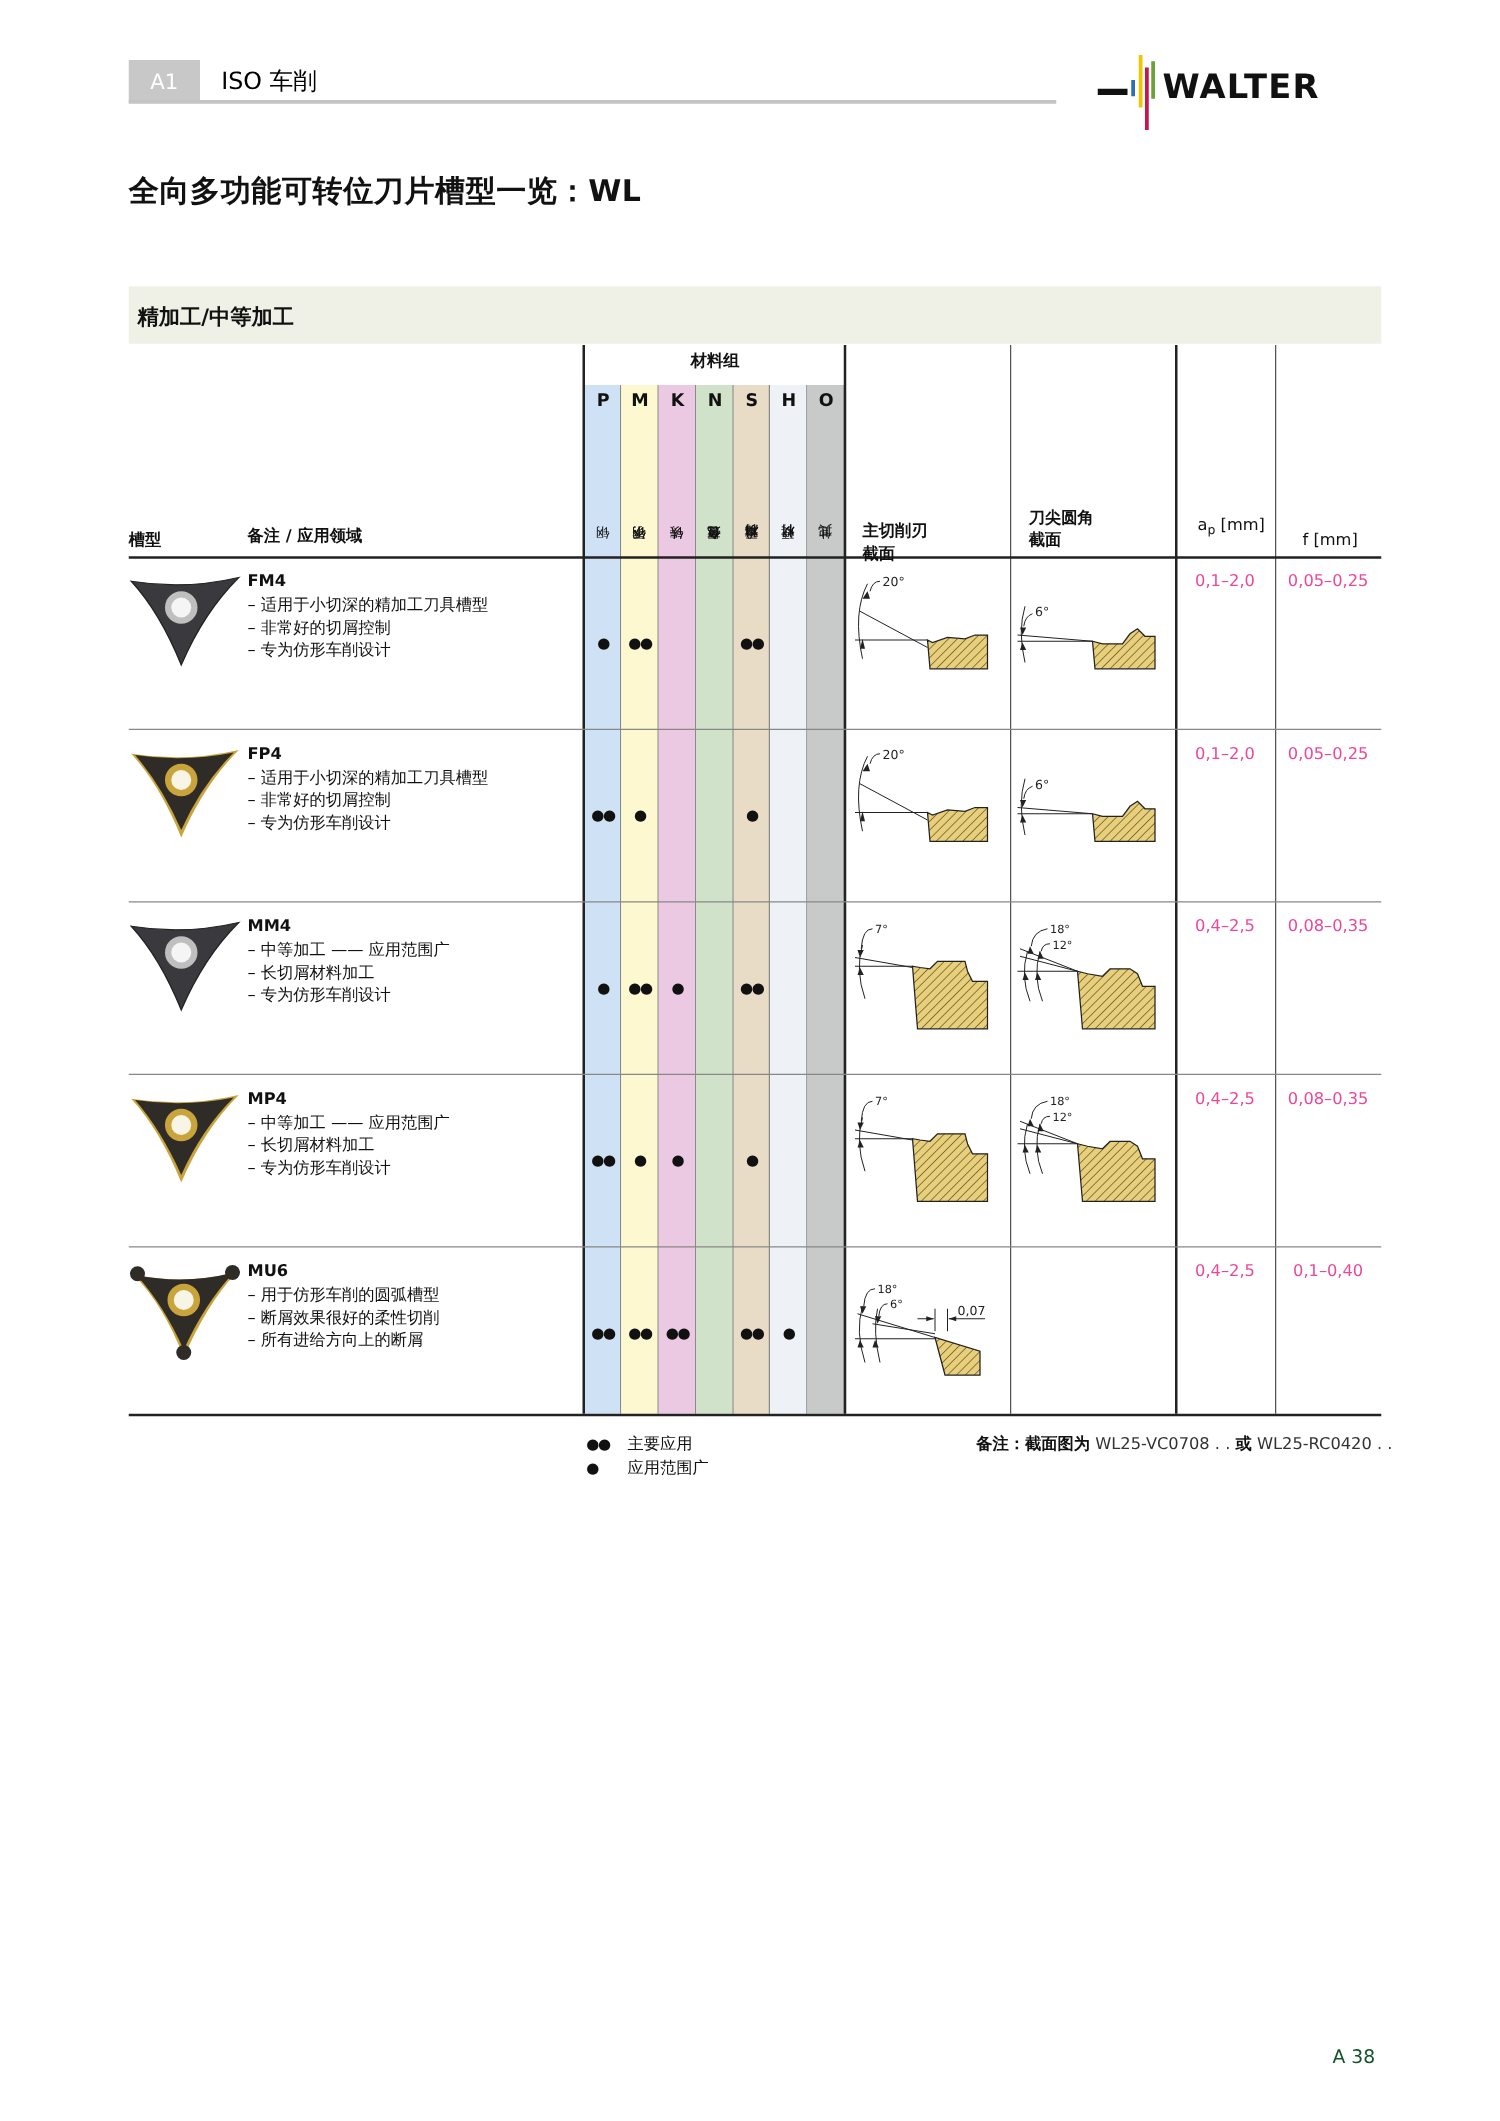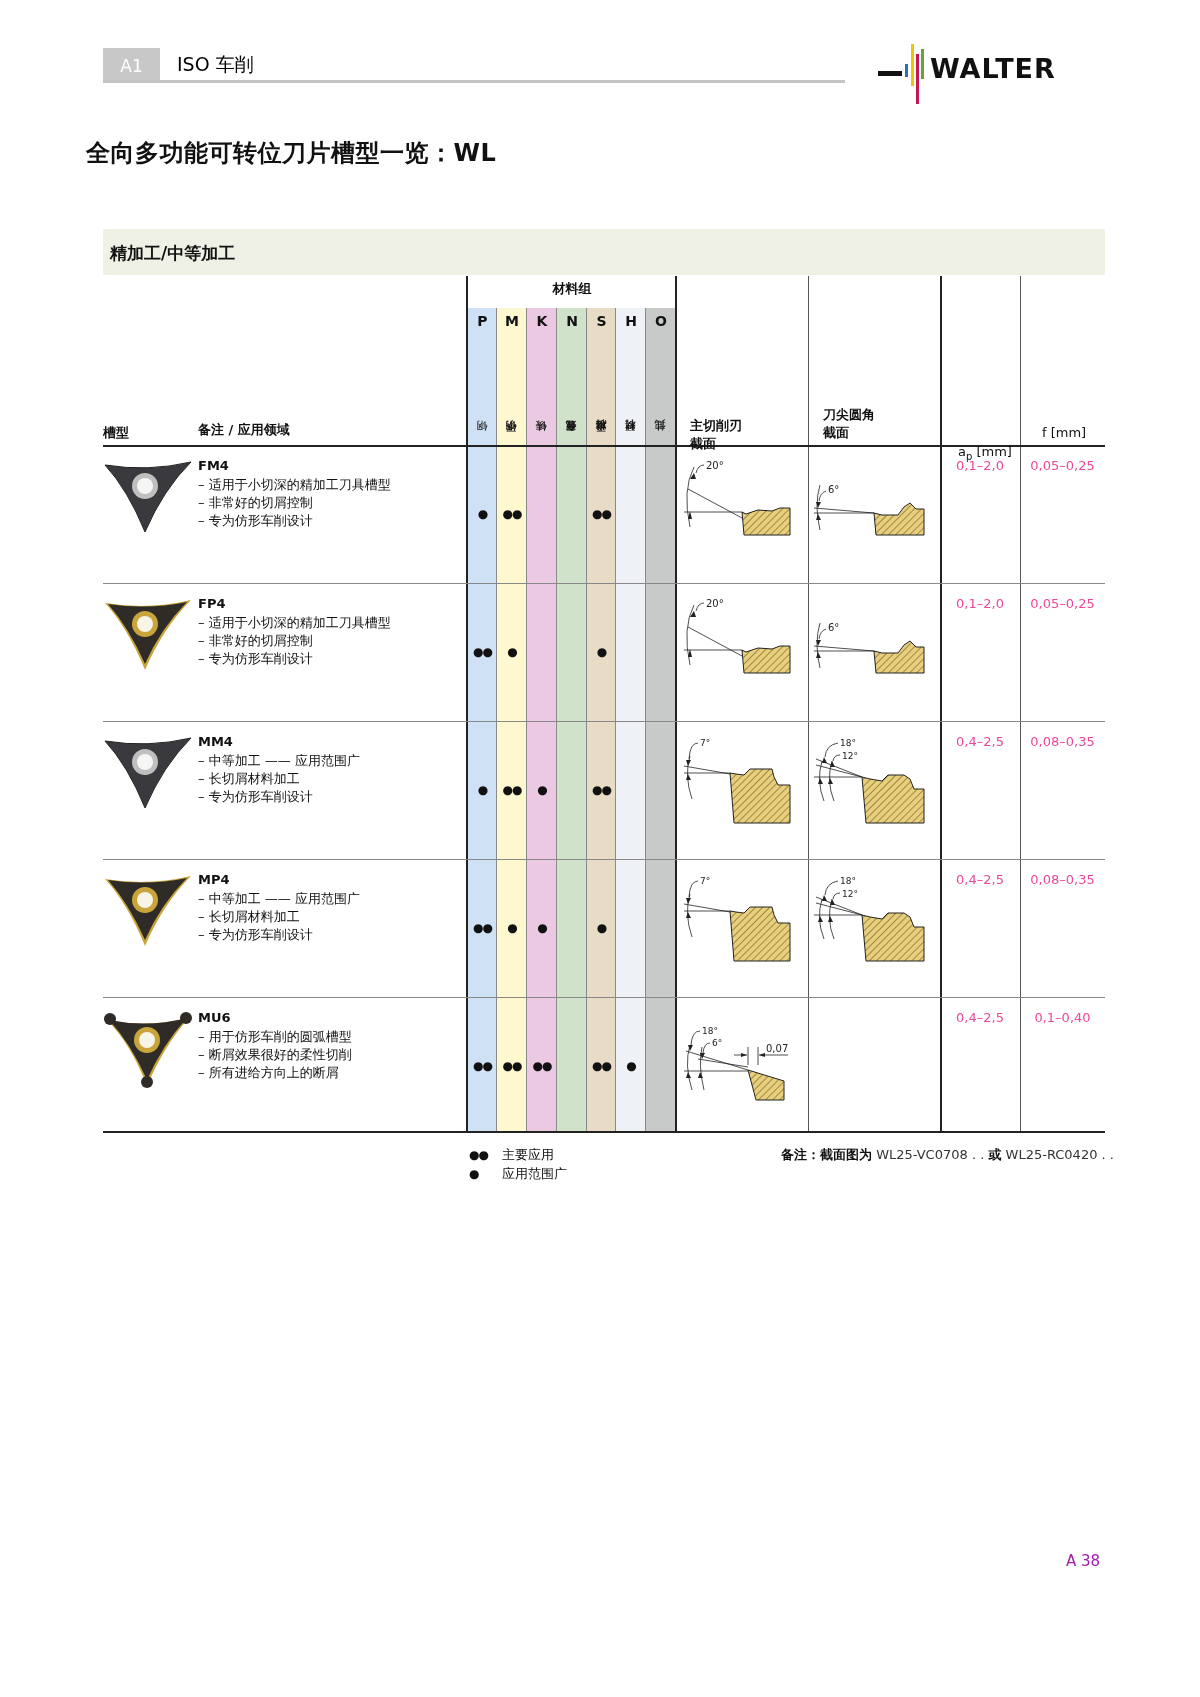--- a/index.html
+++ b/index.html
@@ -8,21 +8,21 @@
 
   .abs { position: absolute; }
 
   
   .chapter-box { left: 103px; top: 48px; width: 57px; height: 34px; background: #c8c8c8; color: #fff; font-size: 17px; line-height: 36px; text-align: center; }
   .chapter-title { left: 177px; top: 52px; font-size: 19px; color: #000000; }
   .header-rule { left: 103px; top: 80px; width: 742px; height: 3px; background: #c4c4c4; }
 
   .logo { left: 878px; top: 44px; width: 230px; height: 60px; }
 
-  .page-title { left: 86px; top: 137px; font-size: 24px; font-weight: bold; color: #111; letter-spacing: 0.5px; }
+  .page-title { left: 103px; top: 137px; font-size: 24px; font-weight: bold; color: #111; letter-spacing: 0.5px; }
 
   .section-band { left: 103px; top: 229px; width: 1002px; height: 46px; background: #eff1e6; }
   .section-title { left: 110px; top: 242px; font-size: 17px; font-weight: bold; color: #111; }
 
   
   .mat-col { position: absolute; top: 308px; height: 823px; border-right: 1px solid #8a8a8a; }
   .col-P { left: 468px; width: 29px; background: #cfe1f4; }
   .col-M { left: 497px; width: 30px; background: #fdf8cf; }
   .col-K { left: 527px; width: 30px; background: #ecc9e2; }
   .col-N { left: 557px; width: 30px; background: #d0e2c9; }
@@ -45,21 +45,21 @@
   .insert-note { position: absolute; font-size: 13px; line-height: 18px; }
 
   .dots { position: absolute; font-size: 12px; text-align: center; letter-spacing: -1px; }
 
   .val { position: absolute; font-size: 13px; color: #ec4899; text-align: center; }
 
   .legend-dots { position: absolute; font-size: 12px; letter-spacing: -1px; }
   .legend-text { position: absolute; font-size: 13px; }
   .footnote { position: absolute; font-size: 13px; color: #333; }
   .footnote b { color: #111; }
-  .page-number { left: 1066px; top: 1552px; font-size: 15px; color: #a21caf; }
+  .page-number { left: 1066px; top: 1636px; font-size: 15px; color: #14532d; }
 
   .insert-img { position: absolute; }
   .diagram { position: absolute; }
 </style>
 </head>
 <body>
 
 <div class="abs chapter-box">A1</div>
 <div class="abs chapter-title">ISO 车削</div>
 <div class="abs header-rule"></div>
@@ -136,21 +136,21 @@
 <div class="hdr" style="left:103px; top:424px;">槽型</div>
 <div class="hdr" style="left:198px; top:421px;">备注 / 应用领域</div>
 <div class="hdr" style="left:690px; top:406px;margin-top:11px;">
   <div>主切削刃</div>
   <div>截面</div>
 </div>
 <div class="hdr" style="left:823px; top:406px;">
   <div>刀尖圆角</div>
   <div>截面</div>
 </div>
-<div class="hdr" style="left:958px; top:443px; font-weight:normal;"><span>a</span><sub style="font-size:10px;">p</sub><span> [mm]</span></div>
+<div class="hdr" style="left:958px; top:412px; font-weight:normal;"><span>a</span><sub style="font-size:10px;">p</sub><span> [mm]</span></div>
 <div class="hdr" style="left:1042px; top:424px; font-weight:normal;">f [mm]</div>
 
 <svg width="0" height="0" style="position:absolute;">
   <defs>
     <pattern id="hatch" patternUnits="userSpaceOnUse" width="5" height="5" patternTransform="rotate(45)">
       <rect width="5" height="5" fill="#e8cf7c"></rect>
       <line x1="0" y1="0" x2="0" y2="5" stroke="#6a5a2a" stroke-width="1.2"></line>
     </pattern>
   </defs>
 </svg>

